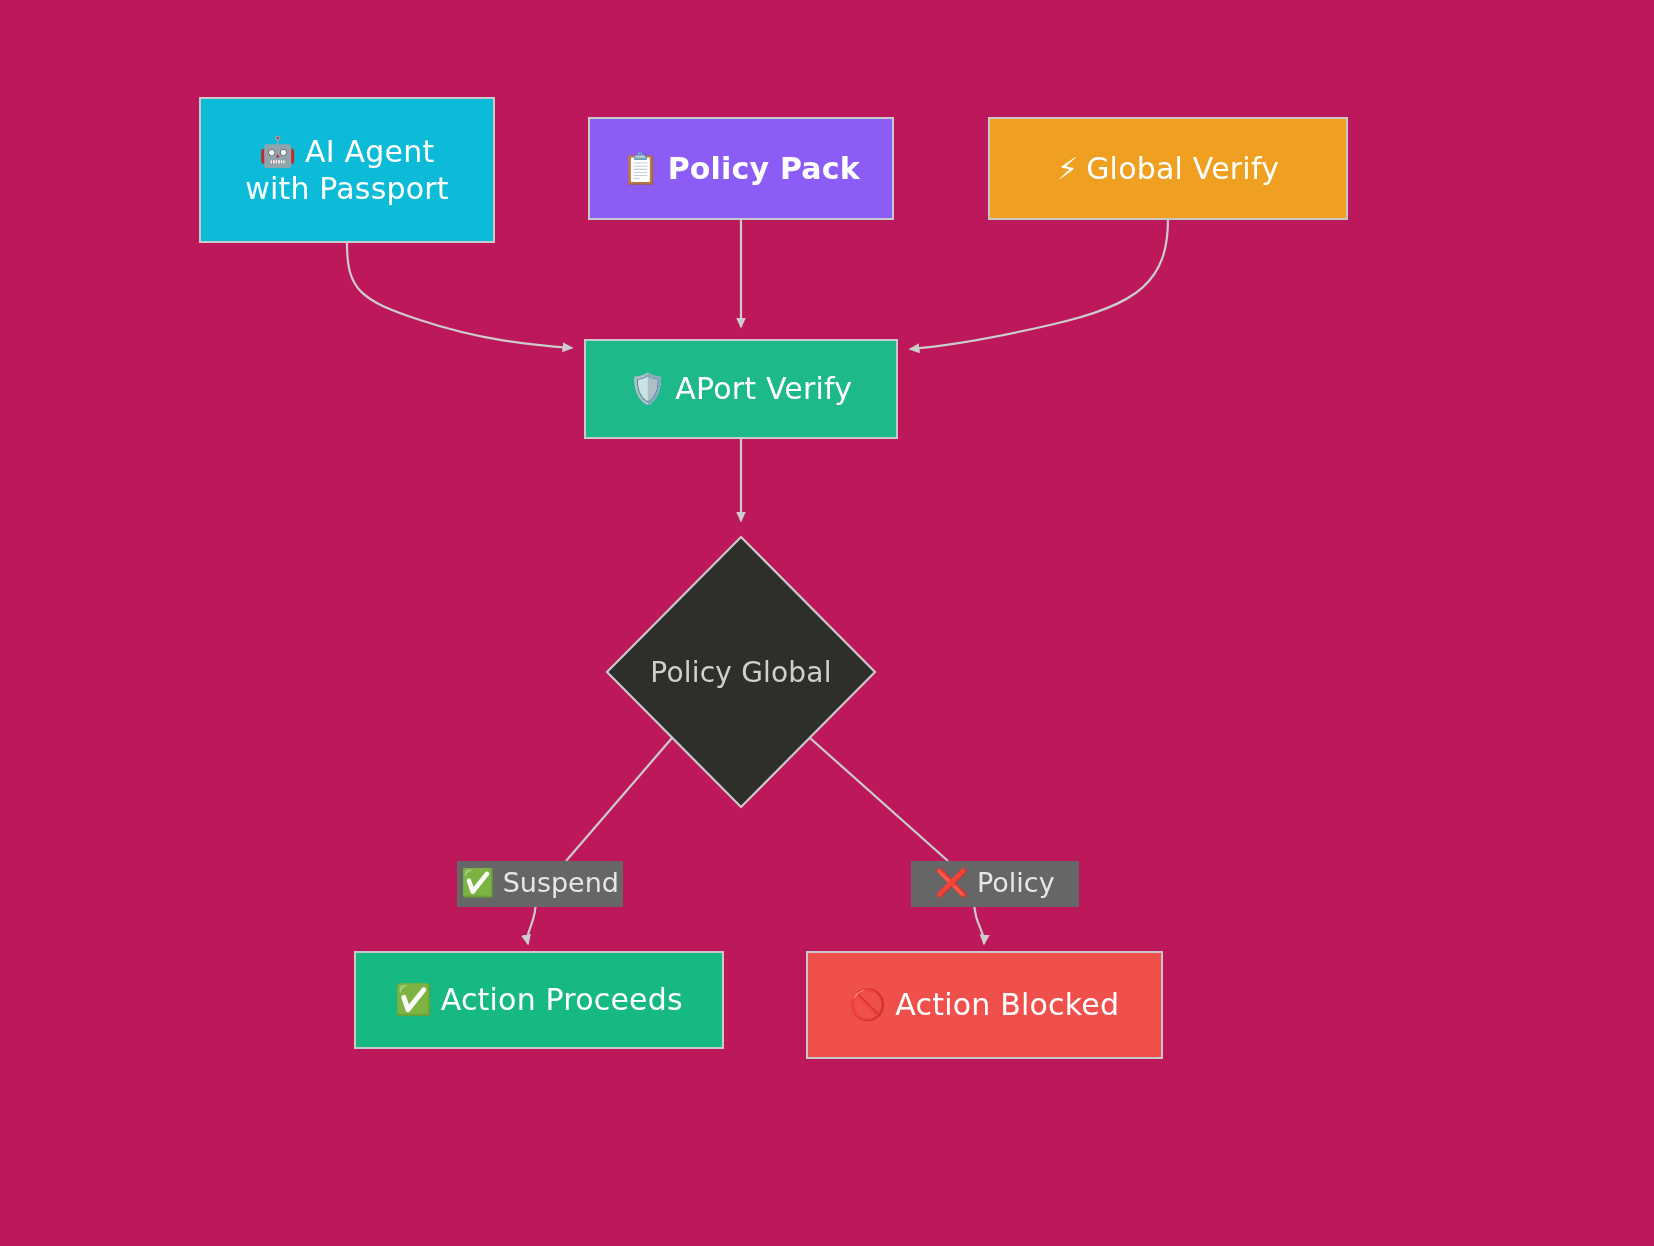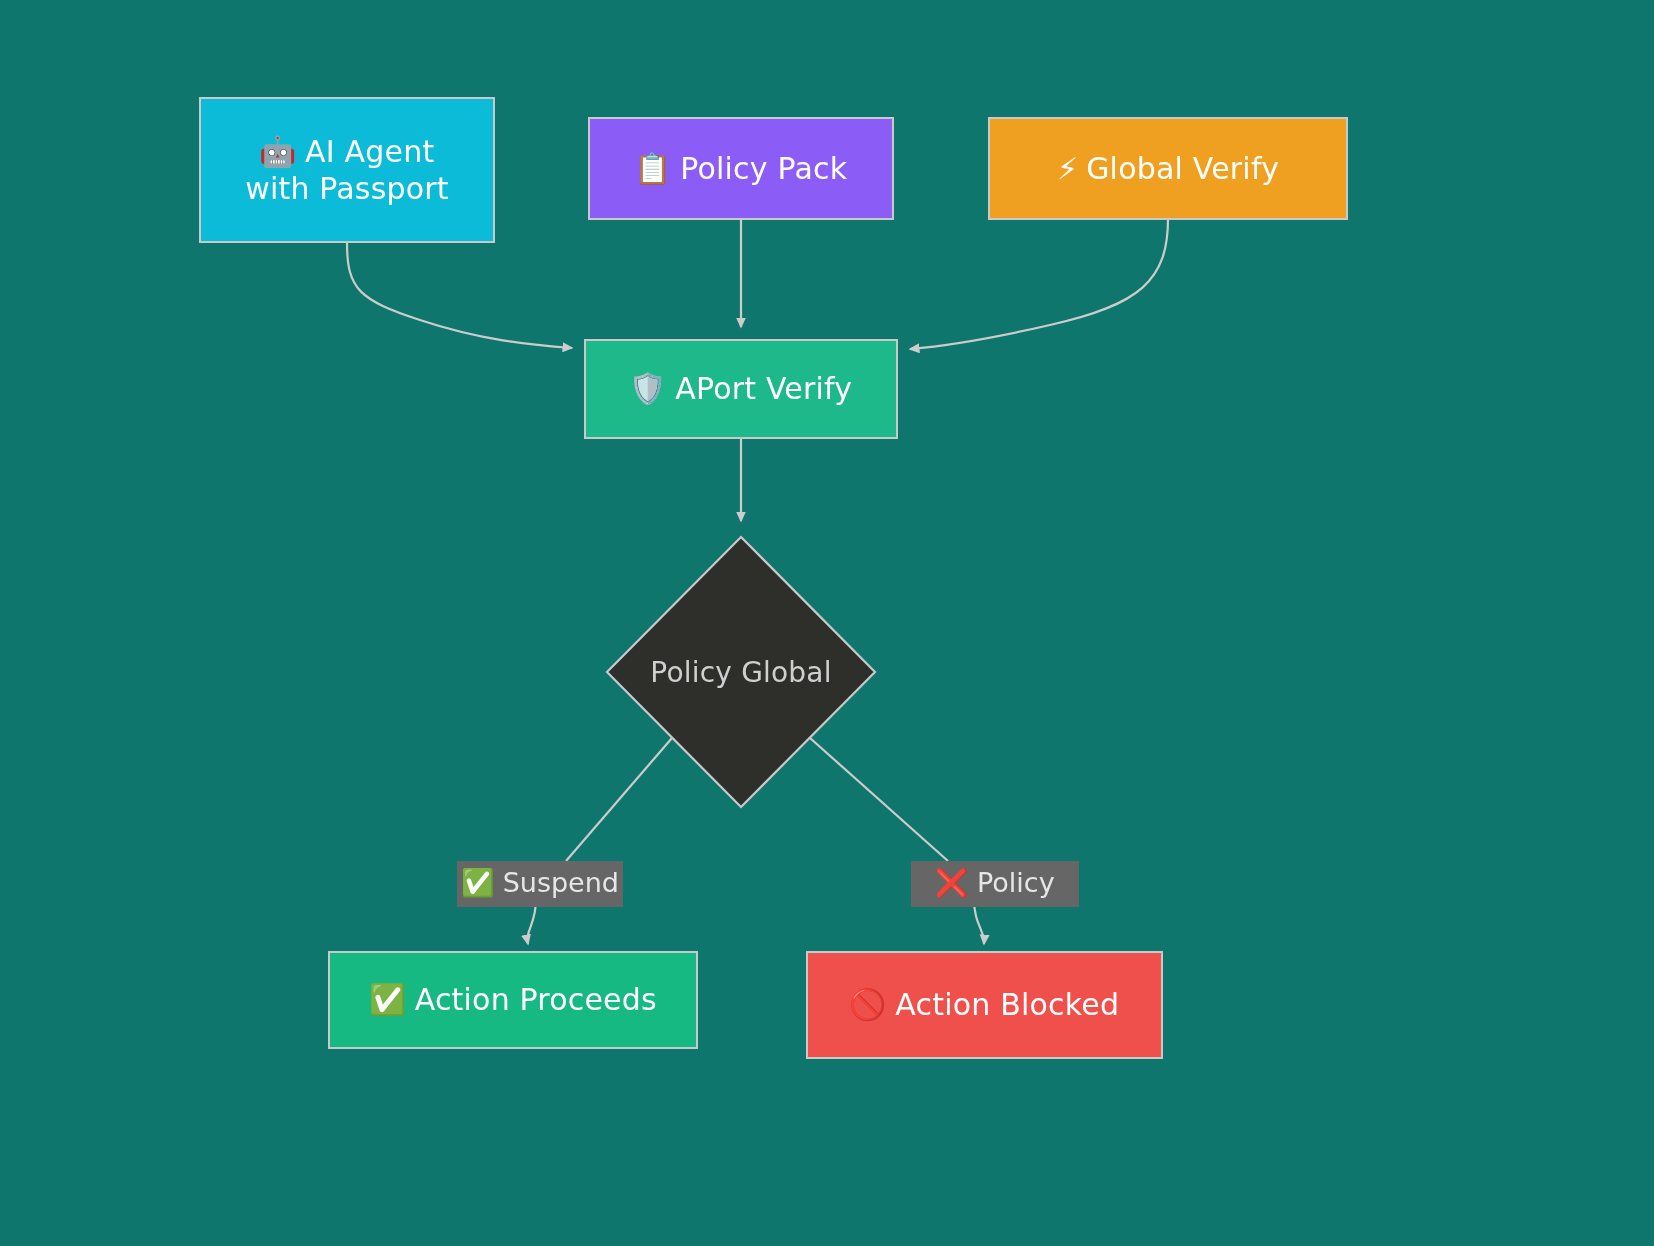--- a/index.html
+++ b/index.html
@@ -4,21 +4,21 @@
 <style>
   html, body {
     margin: 0;
     padding: 0;
     background: #0f1117;
   }
   #canvas {
     position: relative;
     width: 1654px;
     height: 1246px;
-    background: #0f766e;
+    background: #be185d;
     font-family: "DejaVu Sans", sans-serif;
     overflow: hidden;
   }
   svg.edges {
     position: absolute;
     left: 0;
     top: 0;
     width: 1654px;
     height: 1246px;
     pointer-events: none;
@@ -31,21 +31,21 @@
     justify-content: center;
     text-align: center;
     border: 2px solid #c9c9c9;
     color: #ffffff;
     font-size: 30px;
     line-height: 1.25;
     white-space: pre-line;
     letter-spacing: 0.2px;
   }
   .node-agent     { background: #0bbbd8; }
-  .node-policy    { background: #8b5cf6; }
+  .node-policy    { background: #8b5cf6; font-weight: bold; }
   .node-suspend   { background: #f0a020; }
   .node-verify    { background: #1db98a; }
   .node-proceeds  { background: #16b981; }
   .node-blocked   { background: #f0504c; }
 
   .diamond-wrap {
     position: absolute;
   }
   .diamond-label {
     position: absolute;
@@ -133,21 +133,21 @@
   <div class="edge-label" style="left:457px; top:861px; width:146px; height:38px;">
     <span class="emoji">✅</span>
       <span>Suspend</span>
   </div>
 
   <div class="edge-label" style="left:911px; top:861px; width:148px; height:38px;">
     <span class="emoji">❌</span>
       <span>Policy</span>
   </div>
 
-  <div class="node node-proceeds" style="left:328px; top:951px; width:370px; height:98px;">
+  <div class="node node-proceeds" style="left:354px; top:951px; width:370px; height:98px;">
     <span><span class="emoji">✅</span><span>Action Proceeds</span></span>
   </div>
 
   <div class="node node-blocked" style="left:806px; top:951px; width:357px; height:108px;">
     <span><span class="emoji">🚫</span><span>Action Blocked</span></span>
   </div>
 
 </div>
 
 </body></html>

